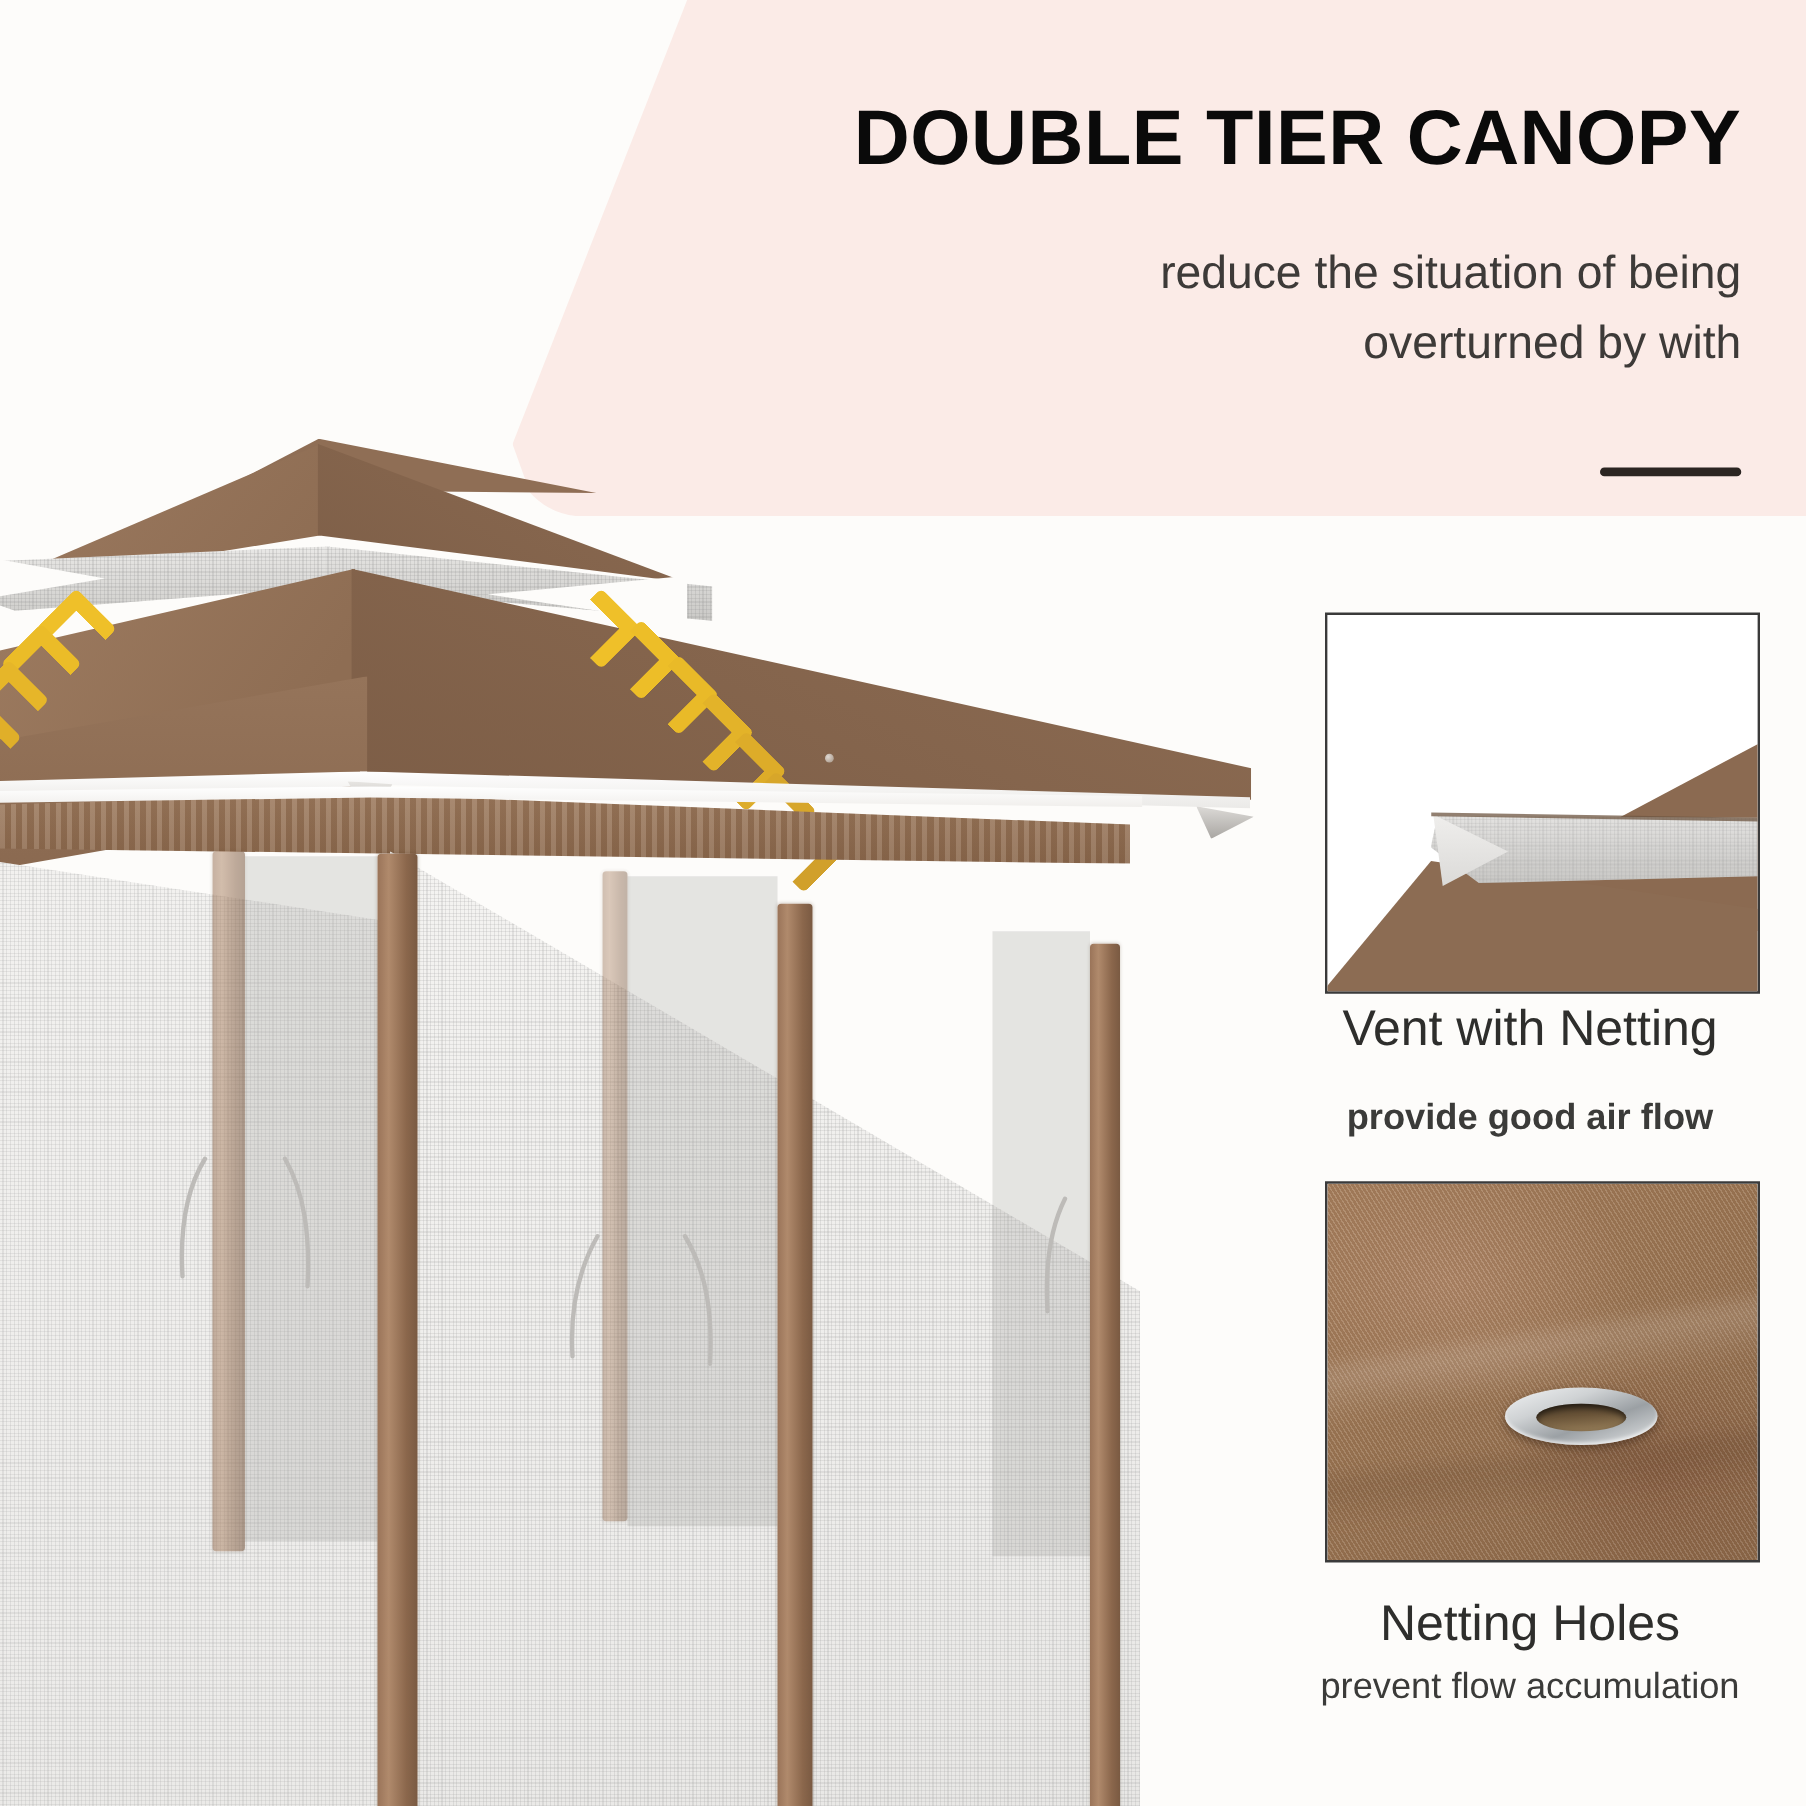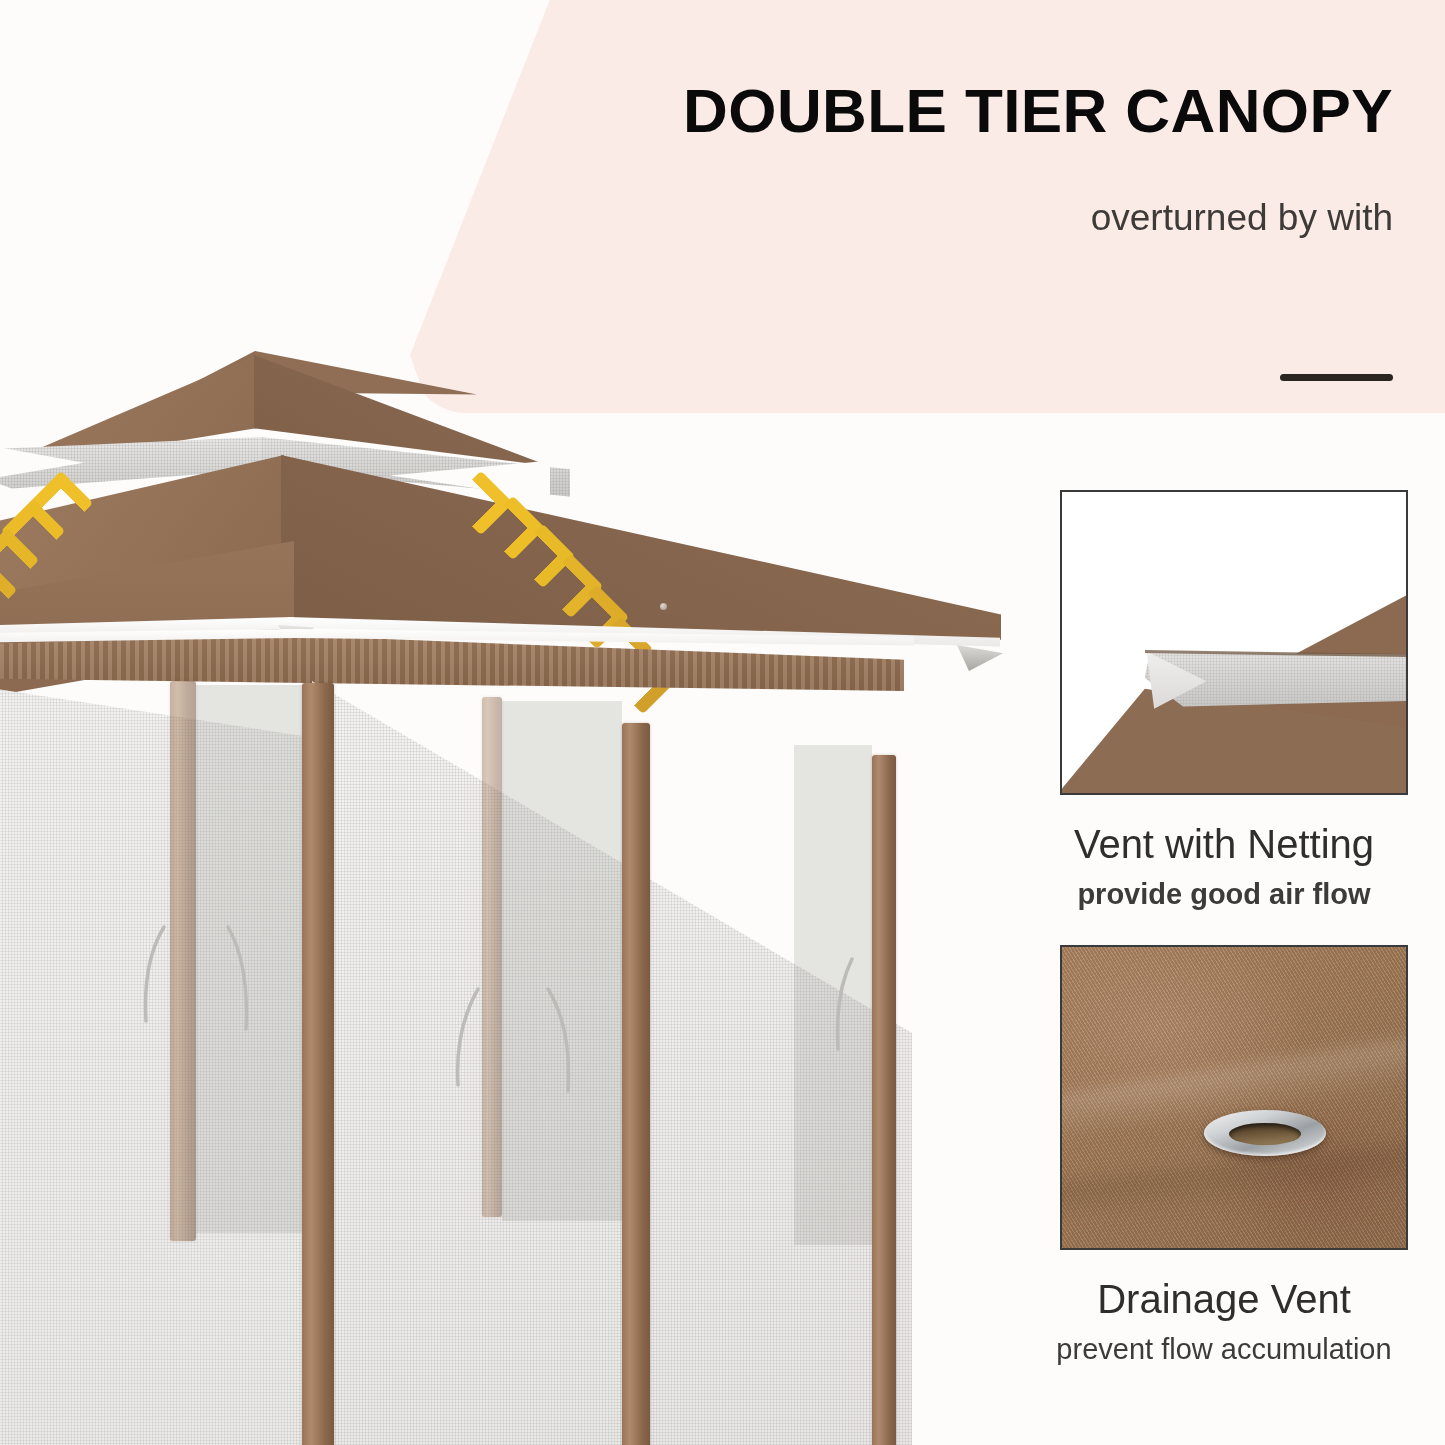--- a/index.html
+++ b/index.html
@@ -134,21 +134,21 @@
   .cap-title {
     position:absolute; width:420px; left:1014px;
     text-align:center; font-size:40px; font-weight:400; color:#2E2E2C;
     white-space:nowrap;
   }
   .cap-sub {
     position:absolute; width:420px; left:1014px;
     text-align:center; font-size:29px; font-weight:300; color:#3B3B39;
     white-space:nowrap;
   }
-  #cap-vent-title  { top:822px; }
+  #cap-vent-title  { top:801px; }
   #cap-vent-sub    { top:878px;font-weight:bold; }
   #cap-drain-title { top:1277px; }
   #cap-drain-sub   { top:1333px; }
 
   
   #gazebo { position:absolute; left:-18px; top:345px; width:1030px; height:1030px; }
 
   
   .roof-top-left {
     position:absolute; left:0px; top:10px; width:275px; height:118px;
@@ -308,20 +308,21 @@
 </style>
 </head>
 <body>
 
 <div id="stage">
 
   <div class="pink-band"></div>
 
   <div class="headline">DOUBLE TIER CANOPY</div>
   <div class="subhead">
+    <div>reduce the situation of being</div>
     <div>overturned by with</div>
   </div>
   <div class="divider"></div>
 
   <div id="gazebo">
 
     <div class="roof-top-far"></div>
     <div class="roof-top-left"></div>
     <div class="roof-top-right"></div>
 
@@ -406,16 +407,16 @@
   <div class="cap-sub" id="cap-vent-sub">provide good air flow</div>
 
   <div class="panel" id="panel-drain">
     <div class="fabric"></div>
     <div class="fabric-fold-a"></div>
     <div class="fabric-fold-b"></div>
     <div class="grommet">
       <div class="grommet-hole"></div>
     </div>
   </div>
-  <div class="cap-title" id="cap-drain-title">Drainage Vent</div>
+  <div class="cap-title" id="cap-drain-title">Netting Holes</div>
   <div class="cap-sub" id="cap-drain-sub">prevent flow accumulation</div>
 
 </div>
 
 </body></html>

